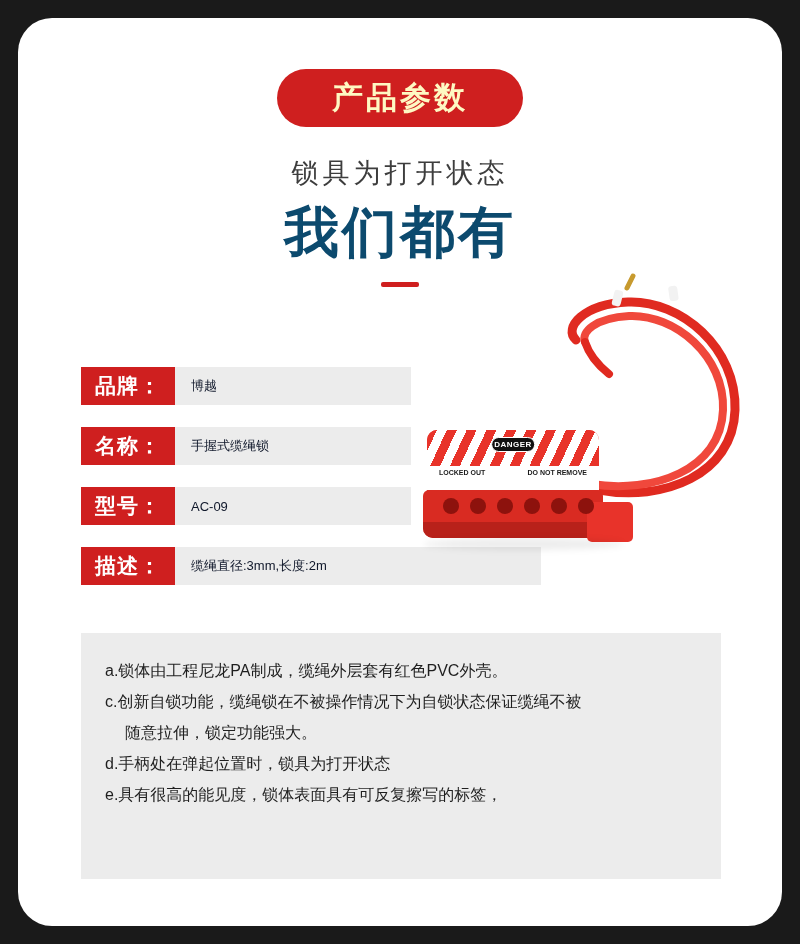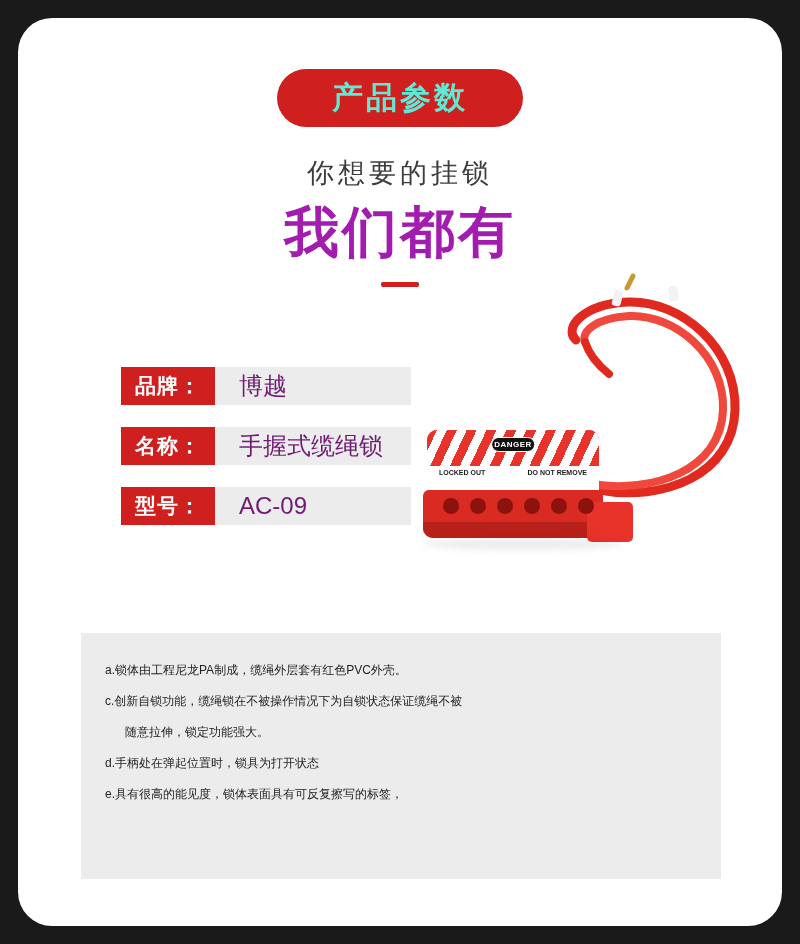--- a/index.html
+++ b/index.html
@@ -33,21 +33,21 @@
   
   .badge {
     position: absolute;
     left: 50%;
     transform: translateX(-50%);
     top: 51px;
     width: 246px;
     height: 58px;
     background: #cf1f1f;
     border-radius: 29px;
-    color: #5eead4;
+    color: #fef9c3;
     font-size: 31px;
     font-weight: bold;
     letter-spacing: 3px;
     display: flex;
     align-items: center;
     justify-content: center;
   }
   .subtitle {
     position: absolute;
     left: 0;
@@ -59,21 +59,21 @@
     letter-spacing: 4px;
   }
   .headline {
     position: absolute;
     left: 0;
     right: 0;
     top: 178px;
     text-align: center;
     font-size: 55px;
     font-weight: bold;
-    color: #a21caf;
+    color: #0c4a6e;
     letter-spacing: 3px;
   }
   .rule {
     position: absolute;
     left: 50%;
     transform: translateX(-50%);
     top: 264px;
     width: 38px;
     height: 5px;
     background: #cf1f1f;
@@ -86,62 +86,61 @@
     left: 63px;
     top: 349px;
     width: 330px;
   }
   .spec-row {
     position: relative;
     height: 38px;
     margin-bottom: 22px;
     display: flex;
     align-items: stretch;
-    margin-left: 40px;
   }
   .spec-row:nth-child(4) { width: 460px; }
   .spec-label {
     position: relative;
     z-index: 2;
     min-width: 94px;
     background: #cf1f1f;
     color: #ffffff;
     font-size: 21px;
     font-weight: bold;
     display: flex;
     align-items: center;
     justify-content: center;
     padding: 0 6px;
     box-sizing: border-box;
     letter-spacing: 1px;
   }
   .spec-value {
     flex: 1;
     background: #ececec;
-    color: #701a75;
-    font-size: 24px;
+    color: #0f172a;
+    font-size: 13px;
     display: flex;
     align-items: center;
-    padding-left: 24px;
+    padding-left: 16px;
     box-sizing: border-box;
   }
 
   
   .notes {
     position: absolute;
     left: 63px;
     top: 615px;
     width: 640px;
     min-height: 246px;
     background: #ececec;
     padding: 22px 24px 24px 24px;
     box-sizing: border-box;
   }
   .note-line {
-    font-size: 12px;
+    font-size: 16px;
     color: #1f1f1f;
     line-height: 31px;
     white-space: pre-wrap;
   }
   .note-line.indent { padding-left: 20px; }
 
   
   .product {
     position: absolute;
     left: 395px;
@@ -263,36 +262,40 @@
     filter: blur(3px);
   }
 </style>
 </head>
 <body>
 
 <div class="page">
   <div class="card">
 
     <div class="badge">产品参数</div>
-    <div class="subtitle">你想要的挂锁</div>
+    <div class="subtitle">锁具为打开状态</div>
     <div class="headline">我们都有</div>
     <div class="rule"></div>
 
     <div class="specs">
       <div class="spec-row">
         <div class="spec-label">品牌：</div>
         <div class="spec-value">博越</div>
       </div>
       <div class="spec-row">
         <div class="spec-label">名称：</div>
         <div class="spec-value">手握式缆绳锁</div>
       </div>
       <div class="spec-row">
         <div class="spec-label">型号：</div>
         <div class="spec-value">AC-09</div>
+      </div>
+      <div class="spec-row">
+        <div class="spec-label">描述：</div>
+        <div class="spec-value">缆绳直径:3mm,长度:2m</div>
       </div>
     </div>
 
     <div class="notes">
       <div class="note-line">a.锁体由工程尼龙PA制成，缆绳外层套有红色PVC外壳。</div>
       <div class="note-line">c.创新自锁功能，缆绳锁在不被操作情况下为自锁状态保证缆绳不被</div>
       <div class="note-line indent">随意拉伸，锁定功能强大。</div>
       <div class="note-line">d.手柄处在弹起位置时，锁具为打开状态</div>
       <div class="note-line">e.具有很高的能见度，锁体表面具有可反复擦写的标签，</div>
     </div>

